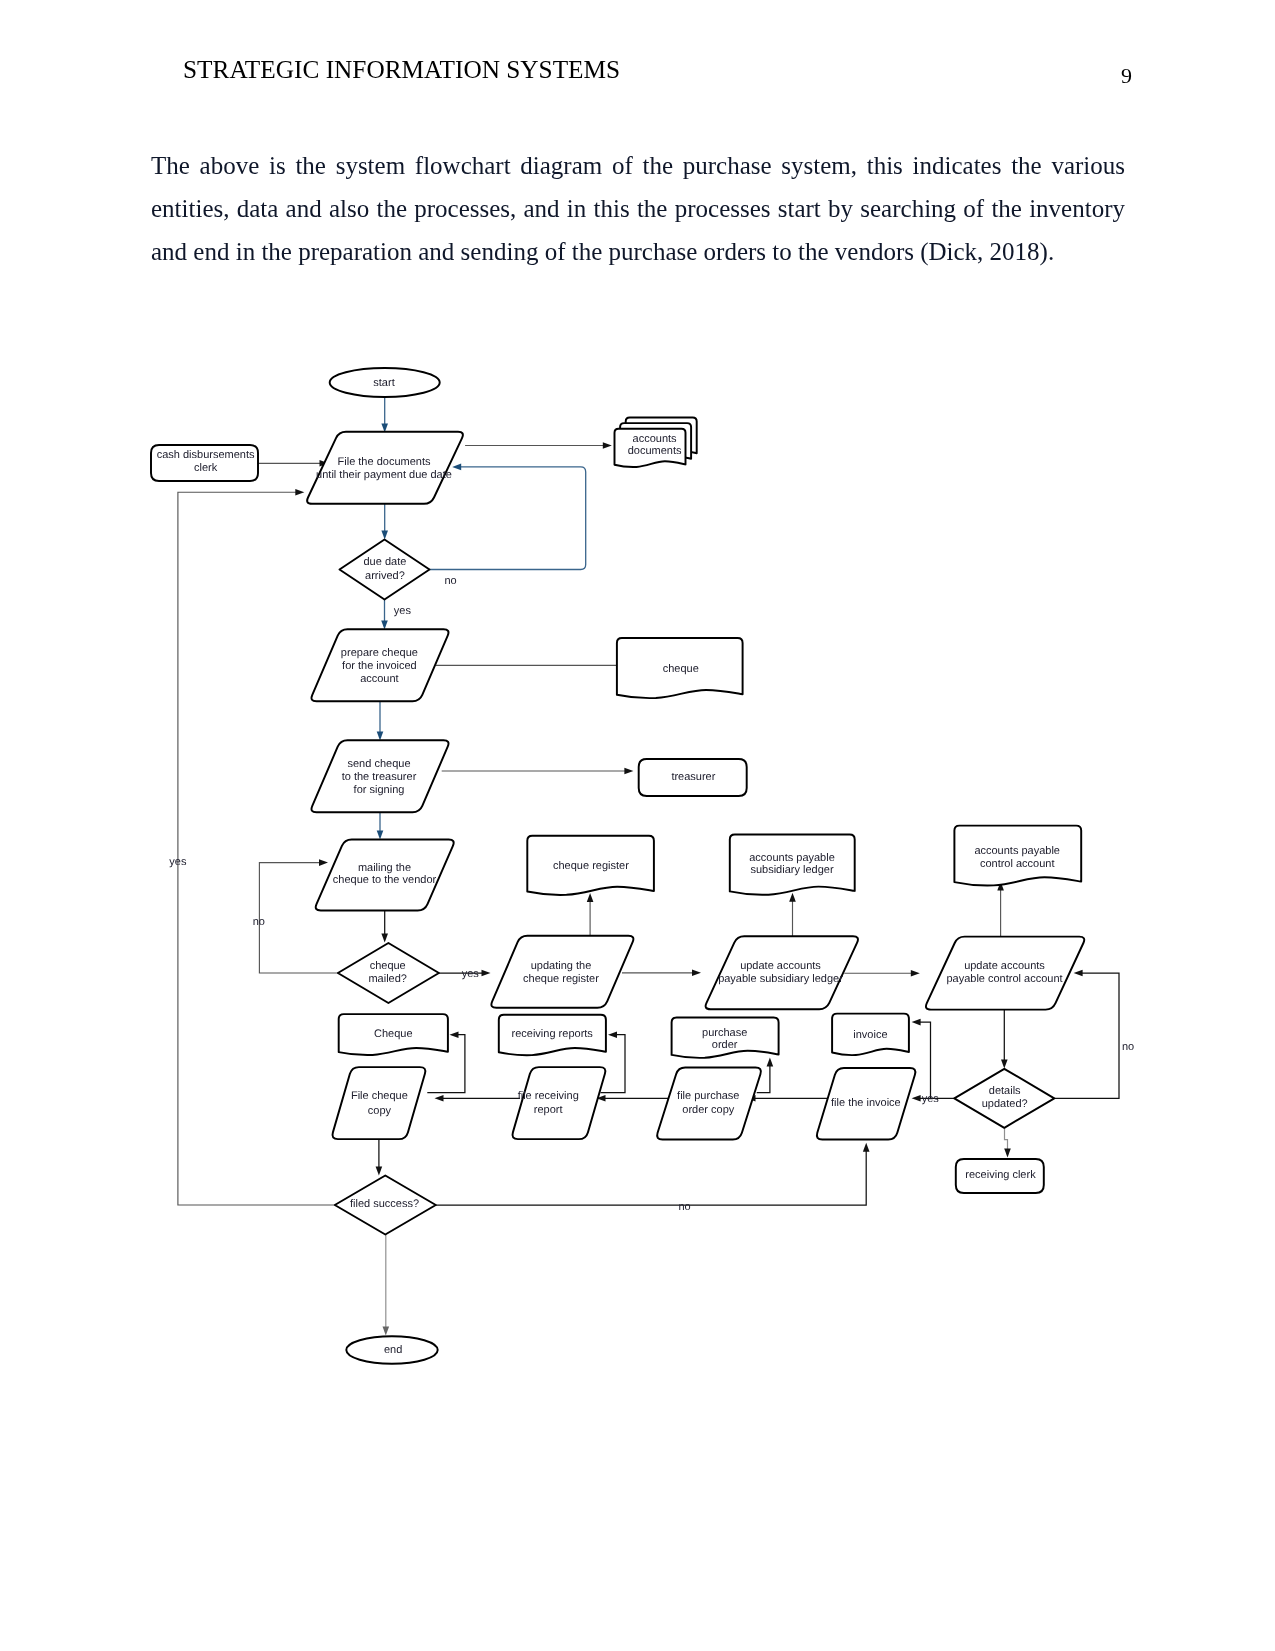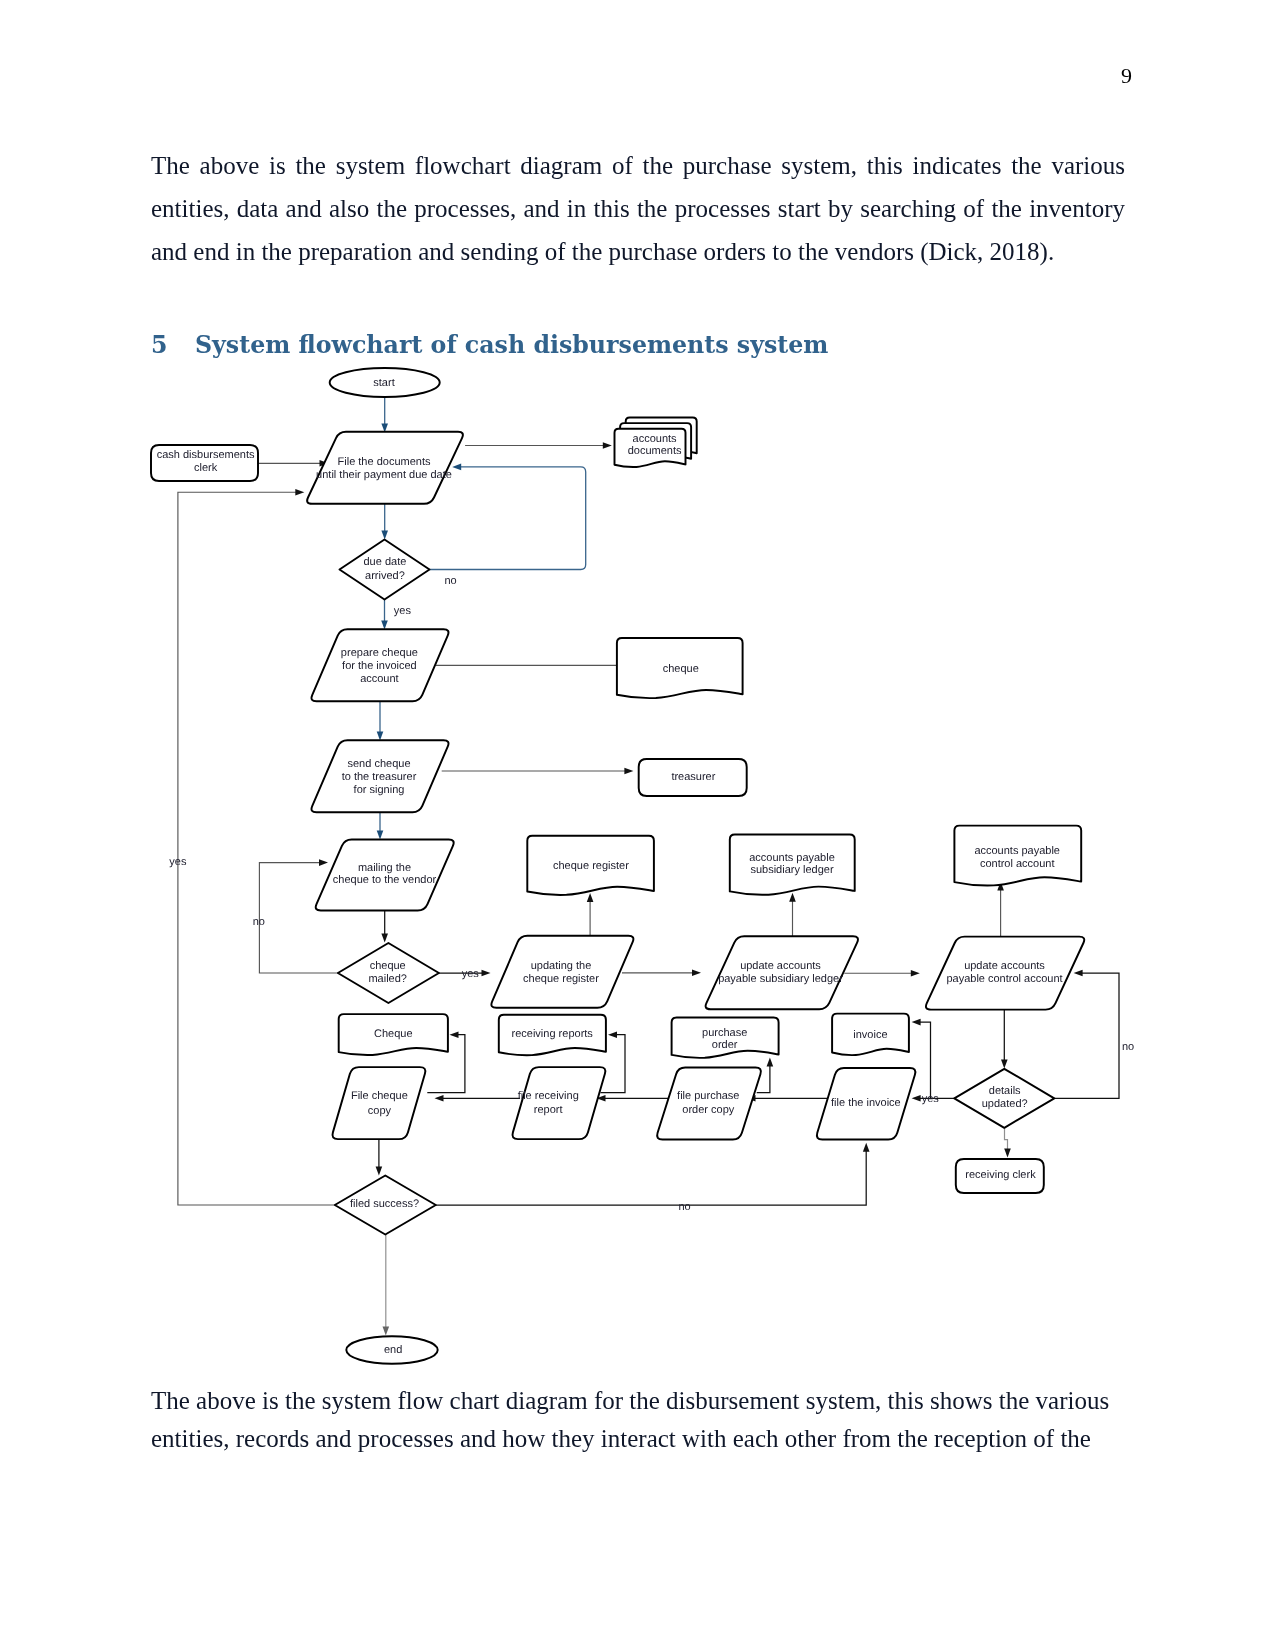--- a/index.html
+++ b/index.html
@@ -22,25 +22,23 @@
   .lng{fill:none;stroke:#909090;stroke-width:1.2}
   .ah{fill:#111;stroke:none}
   .ahb{fill:#1b4d78;stroke:none}
   .ahg{fill:#666;stroke:none}
   .tx{font-family:"Liberation Sans",sans-serif;font-size:11px;fill:#20202f;-webkit-font-smoothing:antialiased;text-rendering:geometricPrecision;}
 </style>
 </head>
 <body>
 
 <div class="page">
+  <div class="hdr">STRATEGIC INFORMATION SYSTEMS</div>
   <div class="pageno">9</div>
   <div class="para para1">The above is the system flowchart diagram of the purchase system, this indicates the various entities, data and also the processes, and in this the processes start by searching of the inventory and end in the preparation and sending of the purchase orders to the vendors (Dick, 2018).</div>
-  <div class="h2">
-    <span class="num">5</span><span>System flowchart of cash disbursements system</span>
-  </div>
   <div class="chart">
   <svg width="1275" height="1651" viewBox="0 0 1275 1651">
     <path class="lnb" d="M384.7,397 L384.7,427"></path>
     <path class="ln" d="M258,463.3 L322,463.3"></path>
     <path class="ln" d="M465.1,445.5 L605.3,445.5"></path>
     <path class="lnb" d="M384.7,504 L384.7,534"></path>
     <path class="lnb" d="M429.5,569.5 L580.7,569.5 Q585.7,569.5 585.7,564.5 L585.7,471.9 Q585.7,466.9 580.7,466.9 L458.5,466.9"></path>
     <path class="lnb" d="M384.5,599.5 L384.5,624"></path>
     <path class="ln" d="M436,665.3 L616,665.3"></path>
     <path class="lnb" d="M380,701.5 L380,735"></path>
@@ -184,14 +182,13 @@
     <text class="tx" x="548.2" y="1099.2" text-anchor="middle">file receiving</text>
     <text class="tx" x="548.2" y="1112.8" text-anchor="middle">report</text>
     <text class="tx" x="393.3" y="1037.0" text-anchor="middle">Cheque</text>
     <text class="tx" x="379.4" y="1099.3" text-anchor="middle">File cheque</text>
     <text class="tx" x="379.4" y="1114.0" text-anchor="middle">copy</text>
     <text class="tx" x="384.5" y="1207.3" text-anchor="middle">filed success?</text>
     <text class="tx" x="684.6" y="1209.8" text-anchor="middle">no</text>
     <text class="tx" x="393.1" y="1352.9" text-anchor="middle">end</text>
   </svg>
   </div>
-  <div class="para para2">The above is the system flow chart diagram for the disbursement system, this shows the various entities, records and processes and how they interact with each other from the reception of the</div>
 </div>
 
 </body></html>

